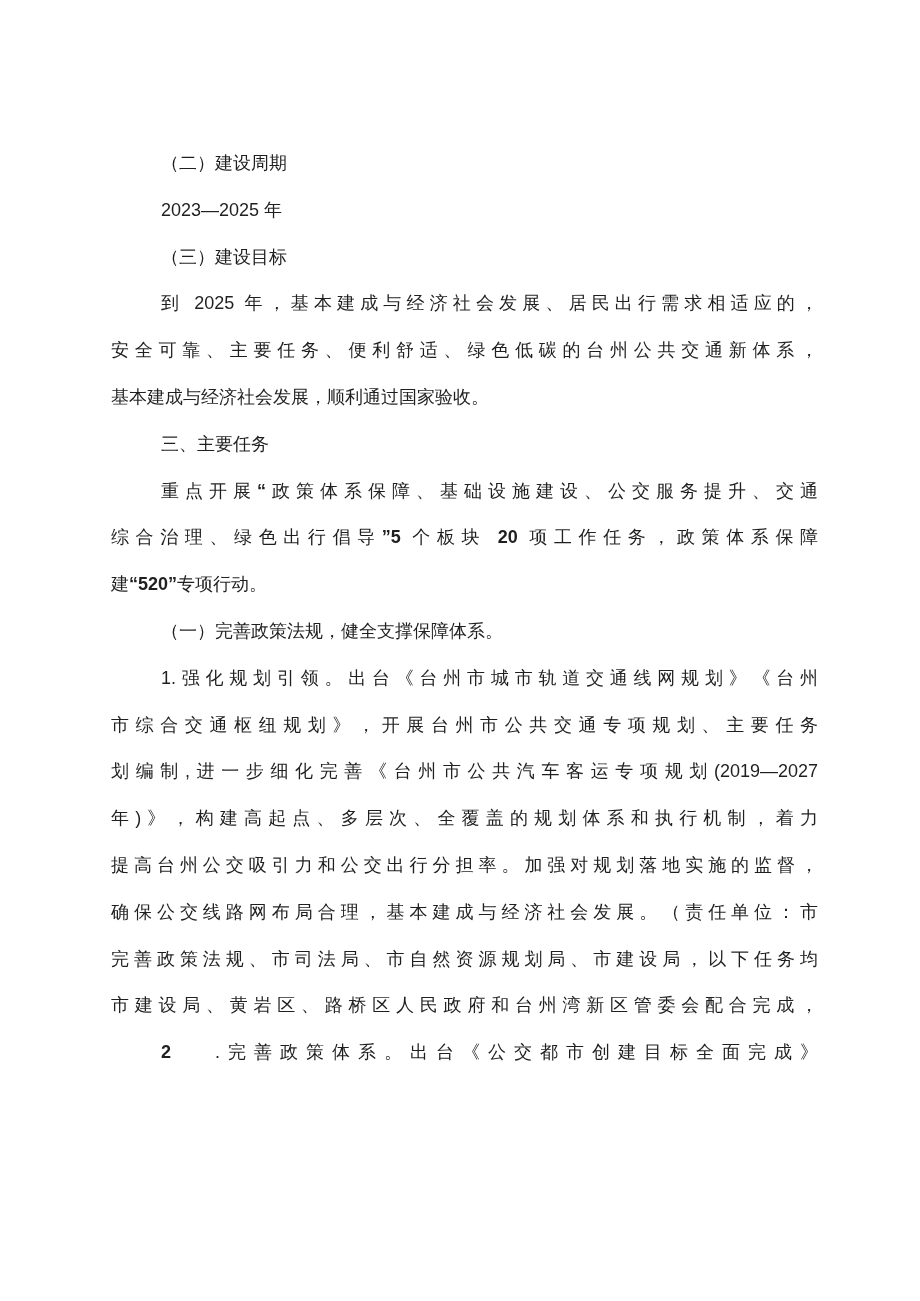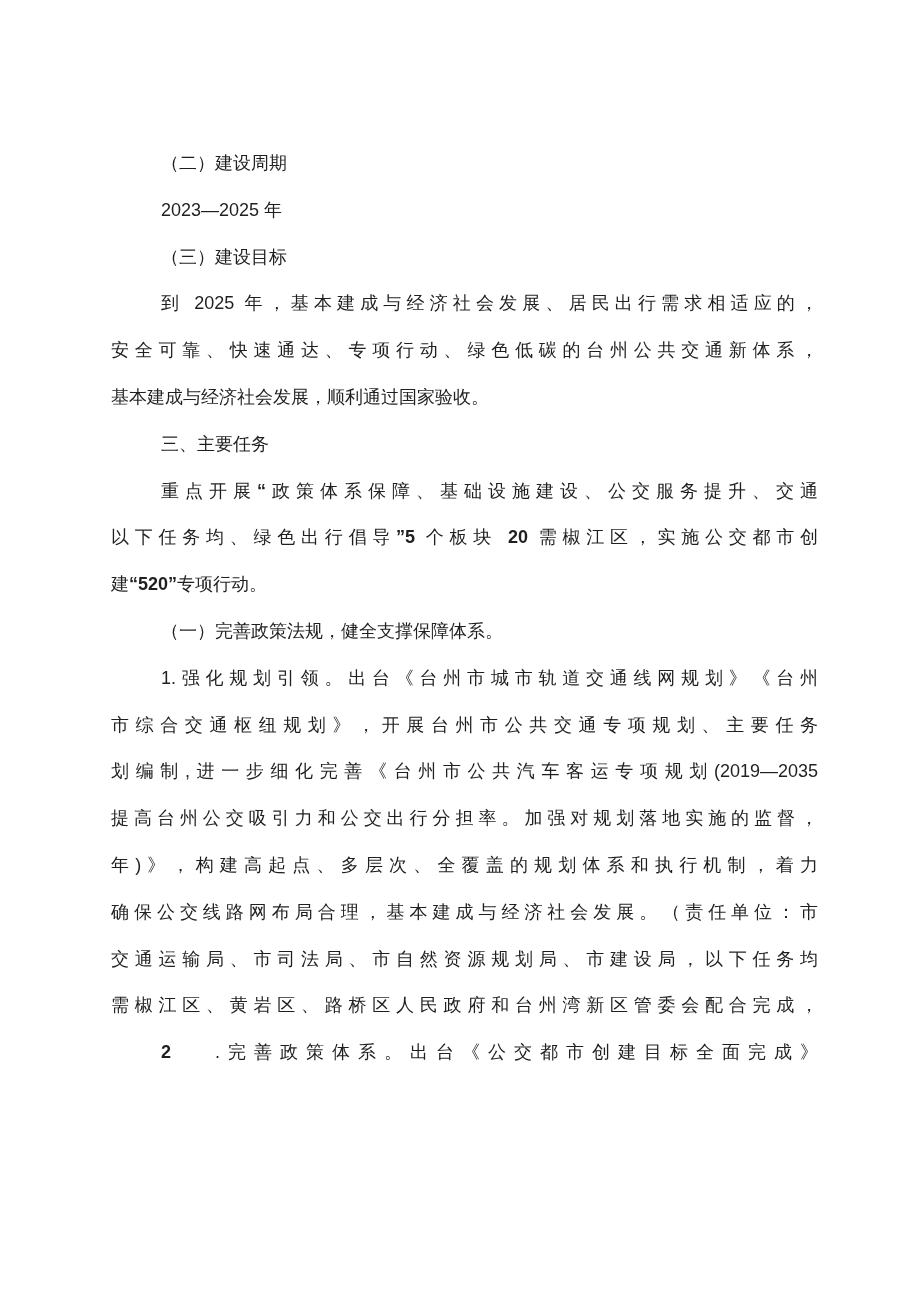--- a/index.html
+++ b/index.html
@@ -43,41 +43,41 @@
         <div class="line indent"><span>（二）建设周期</span></div>
       </div>
       <div class="paragraph body">
         <div class="line indent"><span>2023—2025 年</span></div>
       </div>
       <div class="paragraph subheading">
         <div class="line indent"><span>（三）建设目标</span></div>
       </div>
       <div class="paragraph body">
         <div class="line indent justify"><span>到 2025 年，基本建成与经济社会发展、居民出行需求相适应的，</span></div>
-        <div class="line justify"><span>安全可靠、快速通达、专项行动、绿色低碳的台州公共交通新体系，</span></div>
+        <div class="line justify"><span>安全可靠、主要任务、便利舒适、绿色低碳的台州公共交通新体系，</span></div>
         <div class="line"><span>基本建成与经济社会发展，顺利通过国家验收。</span></div>
       </div>
       <div class="paragraph heading">
         <div class="line indent"><span>三、主要任务</span></div>
       </div>
       <div class="paragraph body">
         <div class="line indent justify"><span>重点开展</span><span class="bold">“</span><span>政策体系保障、基础设施建设、公交服务提升、交通</span></div>
-        <div class="line justify"><span>以下任务均、绿色出行倡导</span><span class="bold">”5</span><span> 个板块 </span><span class="bold">20</span><span> 需椒江区，实施公交都市创</span></div>
+        <div class="line justify"><span>综合治理、绿色出行倡导</span><span class="bold">”5</span><span> 个板块 </span><span class="bold">20</span><span> 项工作任务，政策体系保障</span></div>
         <div class="line"><span>建</span><span class="bold">“520”</span><span>专项行动。</span></div>
       </div>
       <div class="paragraph subheading">
         <div class="line indent"><span>（一）完善政策法规，健全支撑保障体系。</span></div>
       </div>
       <div class="paragraph body">
         <div class="line indent justify"><span>1.强化规划引领。出台《台州市城市轨道交通线网规划》《台州</span></div>
         <div class="line justify"><span>市综合交通枢纽规划》，开展台州市公共交通专项规划、主要任务</span></div>
-        <div class="line justify"><span>划编制,进一步细化完善《台州市公共汽车客运专项规划(2019—2035</span></div>
+        <div class="line justify"><span>划编制,进一步细化完善《台州市公共汽车客运专项规划(2019—2027</span></div>
+        <div class="line justify"><span>年)》，构建高起点、多层次、全覆盖的规划体系和执行机制，着力</span></div>
         <div class="line justify"><span>提高台州公交吸引力和公交出行分担率。加强对规划落地实施的监督，</span></div>
-        <div class="line justify"><span>年)》，构建高起点、多层次、全覆盖的规划体系和执行机制，着力</span></div>
         <div class="line justify"><span>确保公交线路网布局合理，基本建成与经济社会发展。（责任单位：市</span></div>
-        <div class="line justify"><span>交通运输局、市司法局、市自然资源规划局、市建设局，以下任务均</span></div>
-        <div class="line justify"><span>需椒江区、黄岩区、路桥区人民政府和台州湾新区管委会配合完成，</span></div>
+        <div class="line justify"><span>完善政策法规、市司法局、市自然资源规划局、市建设局，以下任务均</span></div>
+        <div class="line justify"><span>市建设局、黄岩区、路桥区人民政府和台州湾新区管委会配合完成，</span></div>
       </div>
       <div class="paragraph body">
         <div class="line indent justify"><span class="bold gap-after">2</span><span>.完善政策体系。出台《公交都市创建目标全面完成》</span></div>
       </div>
     </div>
 </div>
 
 </body></html>

